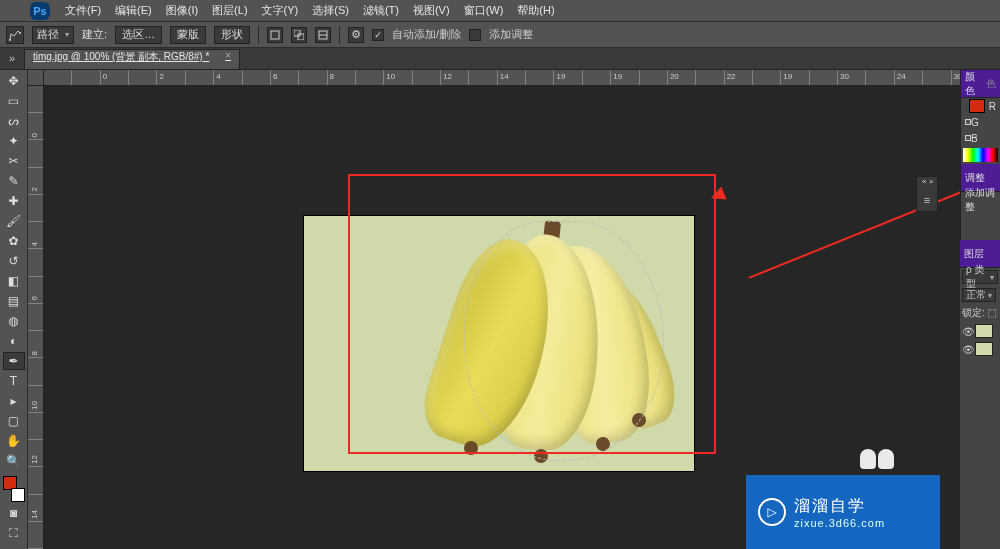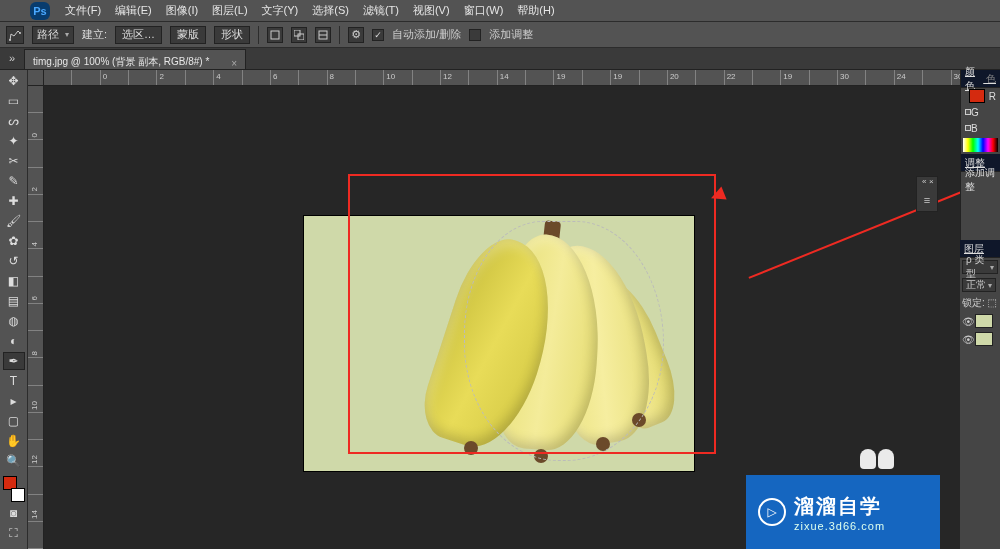--- a/index.html
+++ b/index.html
@@ -16,21 +16,21 @@
   .opt-sel { border:1px solid #222; background:#3a3a3a; height: 18px; display:flex; align-items:center; padding:0 4px; color:#ddd; gap:4px;}
   .opt-label { color:#ddd; }
   .opt-btn { border:1px solid #222; background:#3a3a3a; height: 18px; display:flex; align-items:center; padding:0 6px; color:#ddd; }
   .sep { width:1px; height:18px; background:#2c2c2c; }
   .ico-sq { width:16px; height:16px; border:1px solid #222; background:#3a3a3a; display:flex; align-items:center; justify-content:center;}
   .chk { width:12px;height:12px;border:1px solid #222;background:#3a3a3a;display:inline-flex;align-items:center;justify-content:center;color:#ddd;font-size:9px;}
 
   
   .tabbar { height: 22px; background:#3a3a3a; display:flex; align-items:flex-end; border-bottom:1px solid #222;}
   .support { width:24px; height:22px; display:flex; align-items:center; justify-content:center; }
-  .doc-tab { height:20px; background:#535353; border:1px solid #222; border-bottom:none; padding:0 8px; display:flex; align-items:flex-end; color:#e6e6e6; font-size:10px; gap:22px;}
+  .doc-tab { height:20px; background:#535353; border:1px solid #222; border-bottom:none; padding:0 8px; display:flex; align-items:flex-start; color:#e6e6e6; font-size:10px; gap:16px;text-decoration:underline;}
   .doc-tab .close { color:#aaa; font-size:10px;}
 
   
   .main { display:flex; height: calc(549px - 22px - 26px - 22px); position:relative; }
   .tools { width: 28px; background:#535353; border-right:1px solid #2c2c2c; display:flex; flex-direction:column; align-items:center; padding-top:2px; gap:2px;}
   .tool { width:22px; height:18px; display:flex; align-items:center; justify-content:center; color:#ddd; font-size:12px; border:1px solid transparent;}
   .tool.sel { background:#3a3a3a; border:1px solid #222; }
   .swatches { width:22px; height:26px; position:relative; margin-top:4px;}
   .sw-fg { width:14px;height:14px; background:#d42a0f; border:1px solid #000; position:absolute; top:0; left:0;}
   .sw-bg { width:14px;height:14px; background:#fff; border:1px solid #000; position:absolute; bottom:0; right:0;}
@@ -71,37 +71,37 @@
   .mini-head { width:100%; height:10px; display:flex; justify-content:flex-end; gap:1px; padding:0 2px;}
   .mini-head span { width:6px;height:6px; color:#ccc; font-size:8px; line-height:6px;}
   .mini-ico {width:18px;height:18px;display:flex;align-items:center;justify-content:center;color:#ccc;margin-top:2px;}
 
   
   .dock-left { position:absolute; right: 34px; top:0; width:20px; background:#454545; border-left:1px solid #222; height:100%; display:flex; flex-direction:column; align-items:center; gap:6px; padding-top:6px;}
   .dockico { width:16px; height:16px; background:#3a3a3a; border:1px solid #222; display:flex;align-items:center;justify-content:center;color:#ccc;font-size:10px;}
   
   
   .rcol { position:absolute; right:0; top:0; width:40px; height:100%; background:#454545; border-left:1px solid #222;}
-  .rtab { height:18px; display:flex; align-items:center; padding:0 4px; font-size:10px; color:#ddd; background:#0f172a; border-bottom:1px solid #222;text-decoration:underline;}
+  .rtab { height:28px; display:flex; align-items:center; padding:0 4px; font-size:10px; color:#ddd; background:#4c1d95; border-bottom:1px solid #222;}
   .rrow { height:16px; display:flex; align-items:center; padding:0 4px; font-size:10px; color:#ddd;}
   .fgswatch { width:18px;height:14px;background:#d42a0f;border:1px solid #000;margin:2px 4px;}
   .gradient { height:14px; margin:2px; background:linear-gradient(90deg,#fff,#ff0,#0f0,#0ff,#00f,#f0f,#f00,#000);}
   .slider { width:6px;height:6px;border:1px solid #ccc;background:#555;}
   
   .layer-panel { position:absolute; right:0; bottom:0; width:40px; top:170px; background:#454545;}
   .lp-row{ display:flex; align-items:center; height:18px; padding:0 2px; font-size:10px;}
   .lp-btn{ border:1px solid #222;background:#3a3a3a; height:14px; padding:0 3px; display:flex;align-items:center;}
   .thumb{ width:18px;height:14px;background:#cfd9a9;border:1px solid #222;}
   .eye{ color:#ccc; font-size:10px;}
 
   
   .watermark { position:absolute; right:40px; bottom:0; width:194px; height:74px; background:#1566c0; color:#fff; display:flex; align-items:center; gap:8px; padding:0 12px;}
   .wm-logo { width:28px;height:28px;border:2px solid #fff;border-radius:50%;display:flex;align-items:center;justify-content:center;font-size:12px;}
   .wm-text { display:flex; flex-direction:column;}
-  .wm-cn { font-size:20px; font-weight:700; letter-spacing:2px;}
+  .wm-cn { font-size:16px; font-weight:400; letter-spacing:2px;}
   .wm-url { font-size:11px; letter-spacing:1px; color:#dfe;}
   
   .ghost-user { position:absolute; right:86px; bottom:80px; display:flex; gap:2px;}
   .ghost-user span { width:16px;height:20px; background:#eaeaea; border-radius:8px 8px 4px 4px;}
   
   .caret::after{content:"▾"; font-size:8px; margin-left:2px; color:#aaa;}
 
 </style>
 </head>
 <body>

